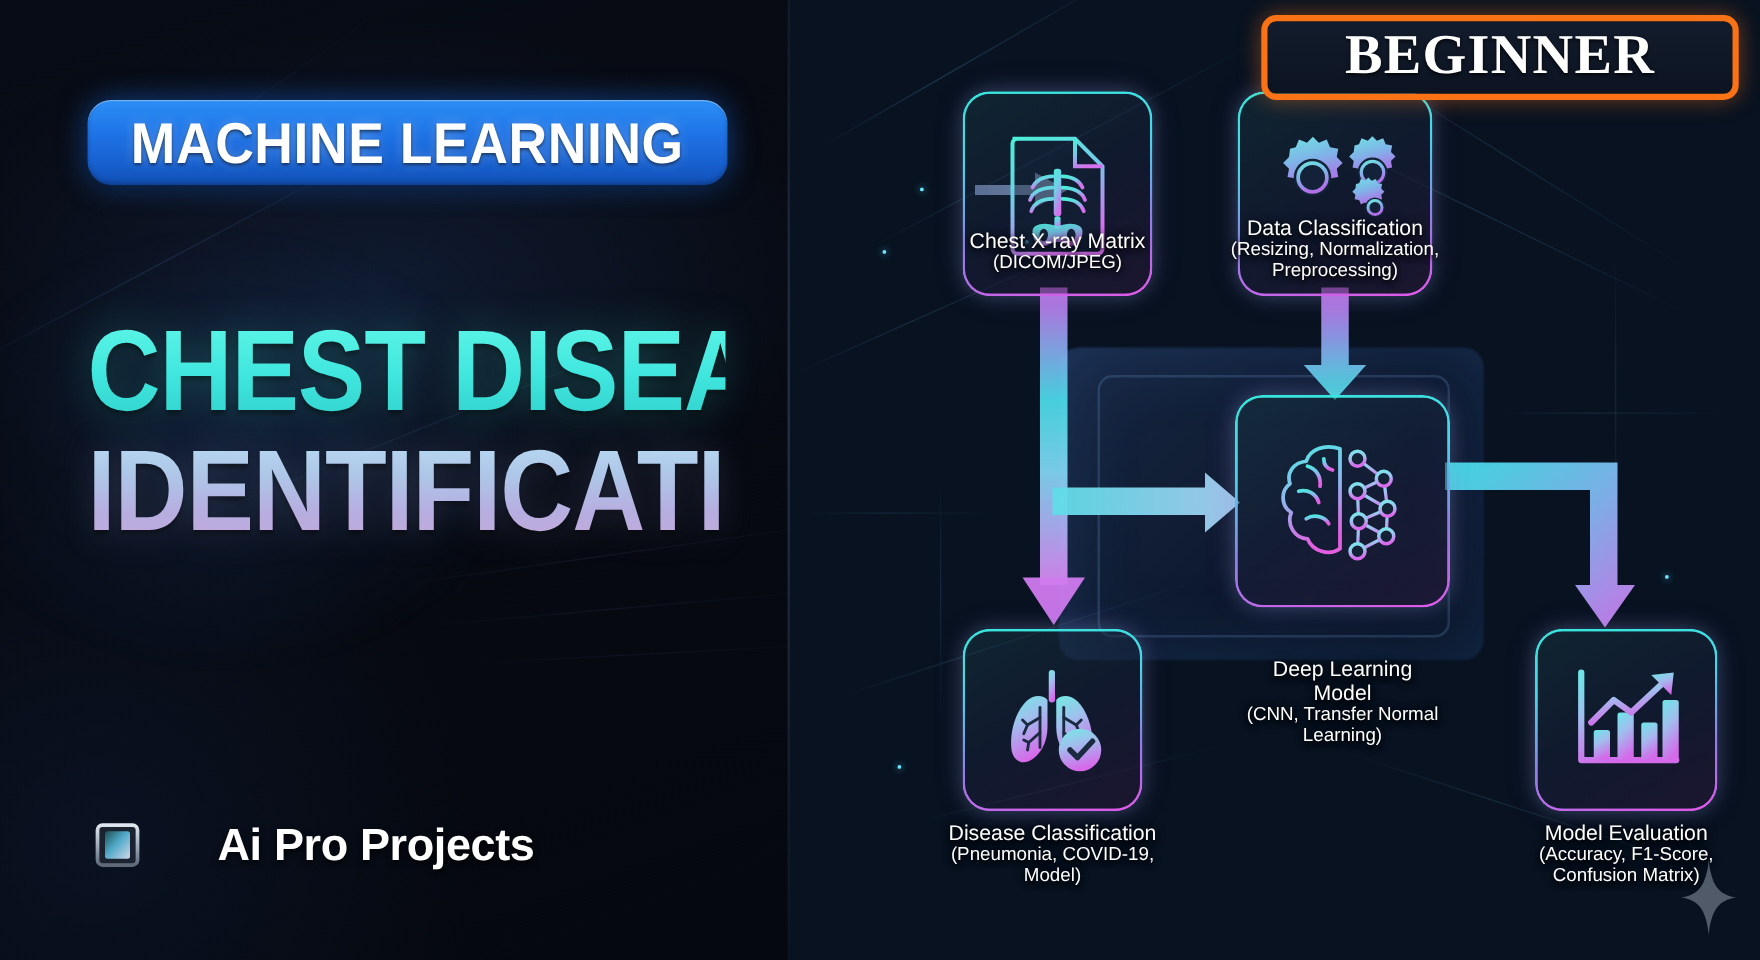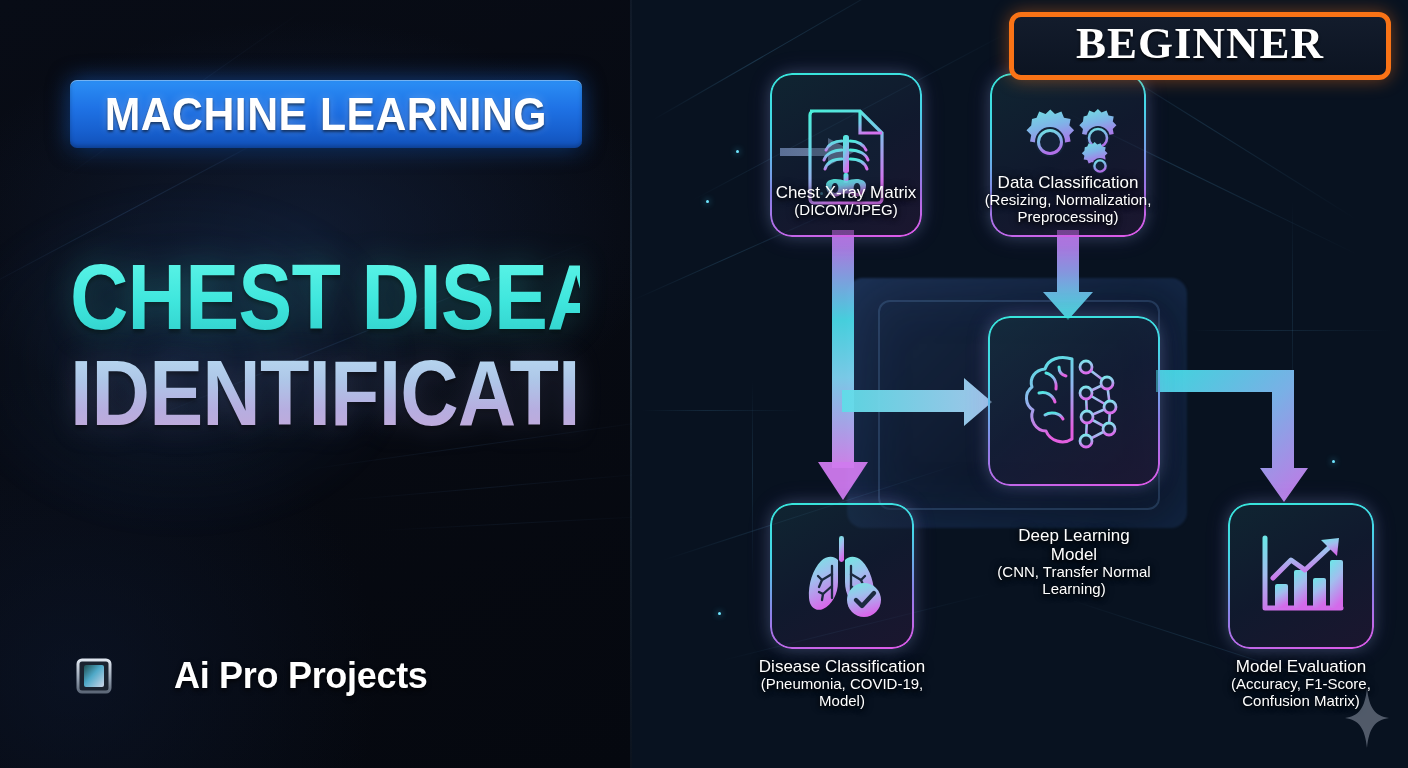--- a/index.html
+++ b/index.html
@@ -31,21 +31,21 @@
     filter:blur(4px);
   }
   .divider{
     position:absolute;left:630px;top:0;width:3px;height:768px;
     background:linear-gradient(180deg,rgba(90,150,210,.10) 0%,rgba(120,180,230,.22) 45%,rgba(90,150,210,.08) 100%);
   }
 
   
   .ml-badge{
     position:absolute;left:70px;top:80px;width:512px;height:68px;
-    border-radius:7px;
+    border-radius:19px;
     background:linear-gradient(180deg,#2b8ff5 0%,#1f73e6 40%,#1760cf 75%,#1150b8 100%);
     box-shadow:0 0 22px rgba(30,110,225,.55),0 3px 8px rgba(0,0,0,.7),
                inset 0 1px 0 rgba(255,255,255,.35),inset 0 -2px 4px rgba(0,0,0,.25);
     display:flex;align-items:center;justify-content:center;
   }
   .ml-badge span{
     font-size:46px;font-weight:bold;color:#ffffff;letter-spacing:.5px;
     font-family:"Liberation Sans","DejaVu Sans",sans-serif;
     transform:scaleX(.93);
     text-shadow:0 2px 3px rgba(0,0,0,.55),0 0 10px rgba(255,255,255,.25);

